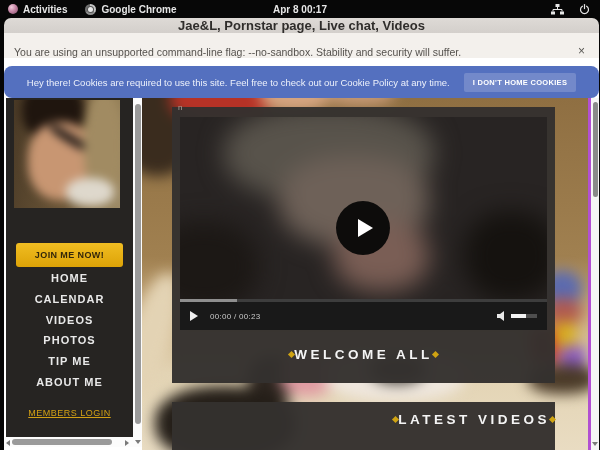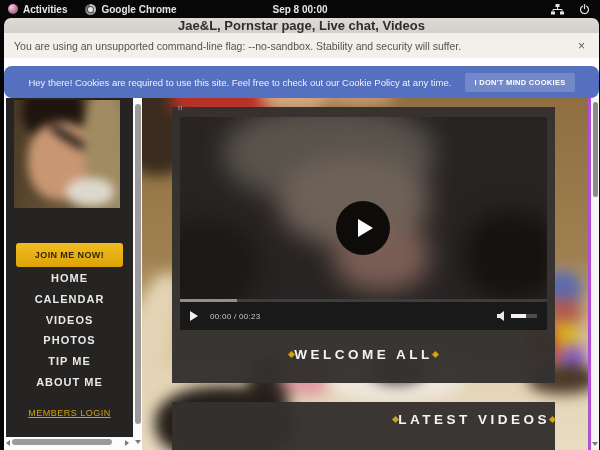--- a/index.html
+++ b/index.html
@@ -23,21 +23,21 @@
   .tb-clock{position:absolute;left:0;right:0;text-align:center;pointer-events:none;}
   .tb-right{margin-left:auto;display:flex;align-items:center;gap:15px;padding-right:10px;}
   .tb-right svg{display:block;}
   
   .window{position:absolute;left:4px;top:18px;width:595px;height:432px;}
   .titlebar{position:absolute;left:0;top:0;width:100%;height:15px;
     background:linear-gradient(#dedad6,#d3cfcb);border-radius:7px 7px 0 0;
     display:flex;align-items:center;justify-content:center;
     font-size:13px;font-weight:bold;color:#2f2d2b;}
   .infobar{position:absolute;left:0;top:15px;width:100%;height:25px;background:#f3f0ec;
-    border-bottom:7px solid #c2410c;display:flex;align-items:center;
+    border-bottom:7px solid #c2410c;display:flex;align-items:flex-end;
     font-size:10.5px;color:#55524e;}
   .infobar-msg{padding-left:10px;}
   .infobar-close{margin-left:auto;padding-right:14px;color:#5a5855;font-size:12px;cursor:default;}
   .viewport{position:absolute;left:0;top:40px;width:595px;height:392px;background:#ffffff;overflow:hidden;}
   
   .cookiebar{position:absolute;left:0;top:8px;width:595px;height:32px;background:#5470bf;z-index:5;
     display:flex;align-items:center;justify-content:center;gap:14px;
     color:#edf1fb;font-size:9.5px;border-radius:8px;}
   .cookie-btn{background:#7389ca;color:#ffffff;border:none;border-radius:2px;
     font-family:"Liberation Sans", sans-serif;font-size:7.5px;font-weight:bold;
@@ -118,21 +118,21 @@
   <div class="tb-left">
     <div class="tb-item">
       <span class="act-icon"></span>
       <span>Activities</span>
     </div>
     <div class="tb-item">
       <span class="chrome-icon"></span>
       <span>Google Chrome</span>
     </div>
   </div>
-  <div class="tb-clock">Sep 8  00:00</div>
+  <div class="tb-clock">Apr 8  00:17</div>
   <div class="tb-right">
     <span>
       <svg width="13" height="11" viewBox="0 0 13 11">
         <rect x="4.5" y="0" width="4" height="3" fill="#e6e6e6"></rect>
         <rect x="0" y="7.5" width="4" height="3" fill="#e6e6e6"></rect>
         <rect x="9" y="7.5" width="4" height="3" fill="#e6e6e6"></rect>
         <path d="M6.5 3v2.5M2 7.5V5.5h9v2" stroke="#e6e6e6" stroke-width="1" fill="none"></path>
       </svg>
     </span>
     <span>
@@ -172,21 +172,21 @@
         <div class="blob" style="left:414px;top:212px;width:38px;height:28px;background:#b05a50;"></div>
         <div class="blob" style="left:400px;top:242px;width:28px;height:34px;background:#c42822;border-radius:20%;"></div>
         <div class="blob" style="left:424px;top:236px;width:22px;height:28px;background:#d8b01e;border-radius:20%;"></div>
         <div class="blob" style="left:430px;top:260px;width:26px;height:22px;background:#8a5ac2;border-radius:20%;"></div>
         <div class="blob" style="left:398px;top:278px;width:70px;height:30px;background:#4a3a28;"></div>
       </div>
     </div>
 
     <div class="cookiebar">
       <span>Hey there! Cookies are required to use this site. Feel free to check out our Cookie Policy at any time.</span>
-      <button class="cookie-btn">I DON'T MIND COOKIES</button>
+      <button class="cookie-btn">I DON'T HOME COOKIES</button>
     </div>
 
     <div class="sidebar">
       <div class="side-photo">
         <div class="photo-blobs">
           <div class="blob" style="left:18px;top:-8px;width:62px;height:58px;background:#1f150e;"></div>
           <div class="blob" style="left:24px;top:32px;width:66px;height:78px;background:#c89672;"></div>
           <div class="blob" style="left:42px;top:44px;width:46px;height:8px;background:#121010;transform:rotate(32deg);border-radius:40%;"></div>
           <div class="blob" style="left:80px;top:0px;width:40px;height:112px;background:#a18b62;"></div>
           <div class="blob" style="left:62px;top:88px;width:48px;height:28px;background:#ded8cc;"></div>

